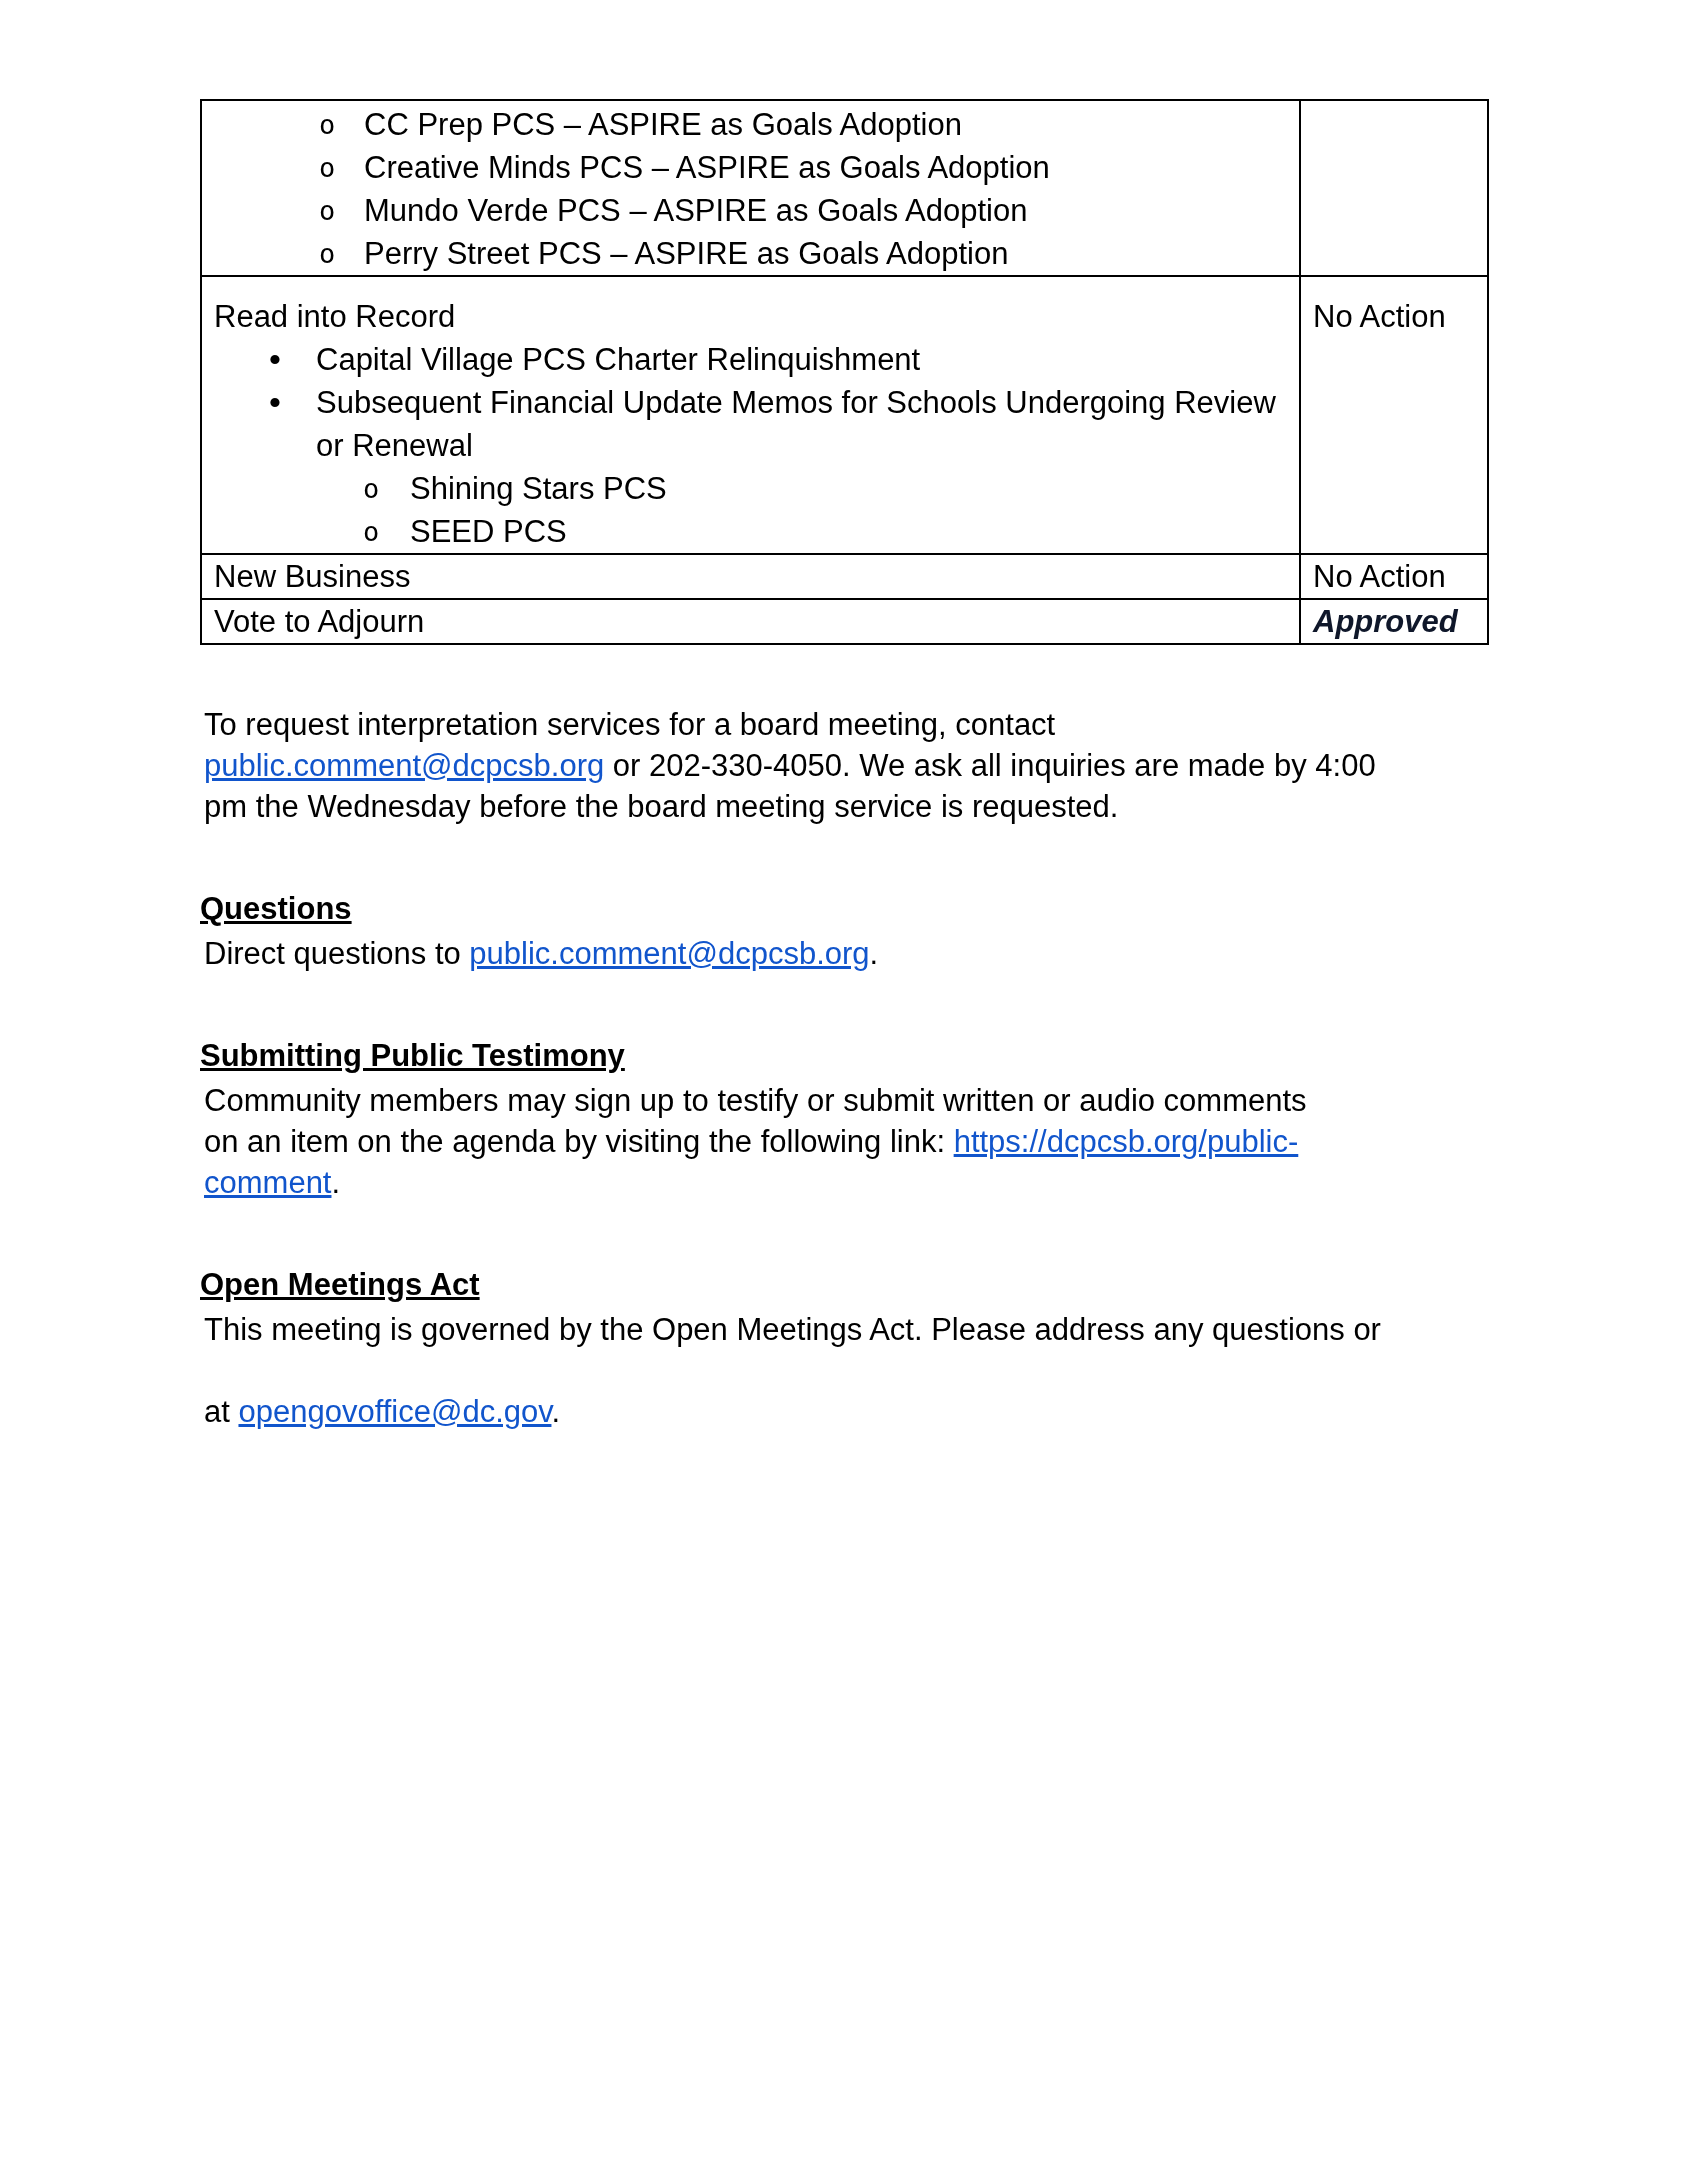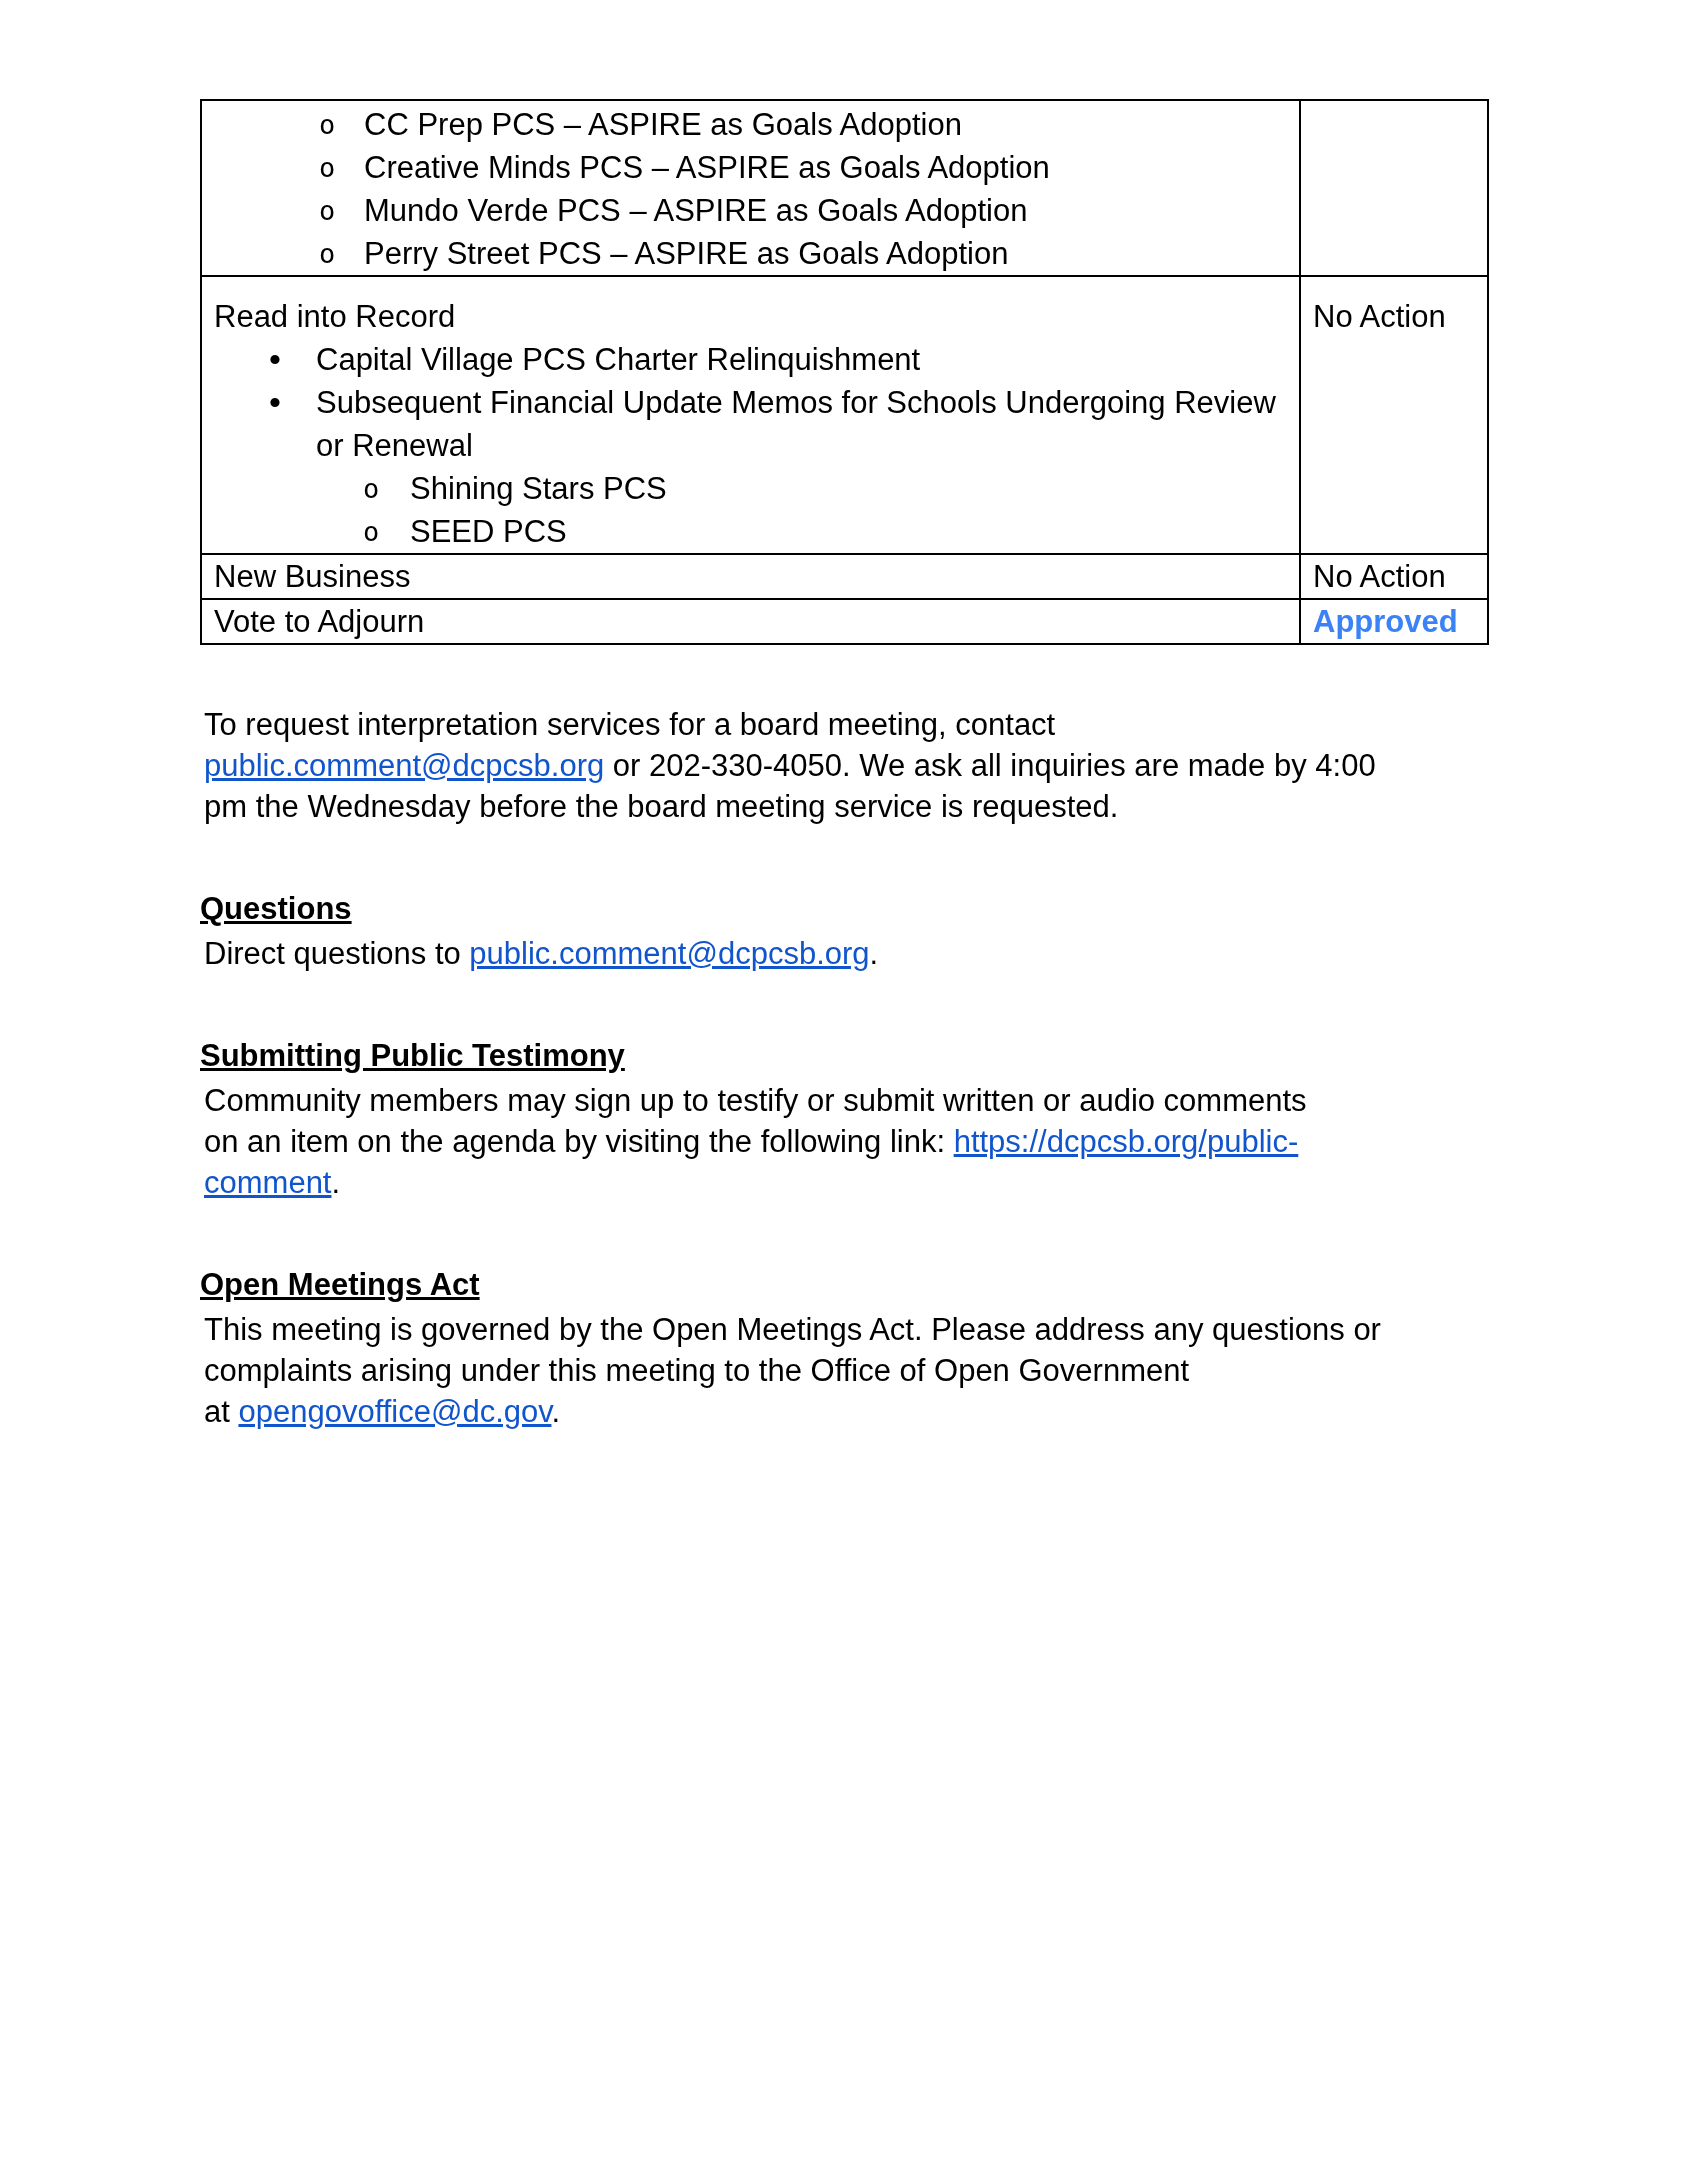--- a/index.html
+++ b/index.html
@@ -41,22 +41,23 @@
   tr.r-cont td   { height: 167px; padding-top: 2px; }
   tr.r-record td { height: 258px; padding-top: 18px; }
   tr.r-line td   { height: 42px; vertical-align: middle; }
 
   td.action {
     vertical-align: middle;
     padding-left: 16px;
     padding-right: 4px;
   }
   .approved {
-    color: #3b82f6;
+    color: #0f172a;
     font-weight: bold;
+    font-style: italic;
   }
 
   ul.lst { margin: 0; padding: 0; list-style: none; }
   ul.lst li { position: relative; }
   .mk { position: absolute; top: 0; }
 
   
   .lst-cont li { padding-left: 150px; }
   .lst-cont .mk { left: 105px; }
 
@@ -172,20 +173,20 @@
         <span>Community members may sign up to testify or submit written or audio comments</span><br>
         <span>on an item on the agenda by visiting the following link: </span><a class="lnk" href="#">https://dcpcsb.org/public-</a><br>
         <a class="lnk" href="#">comment</a><span>.</span>
       </p>
     </section>
 
     <section>
       <h3 class="hd">Open Meetings Act</h3>
       <p class="body">
         <span>This meeting is governed by the Open Meetings Act. Please address any questions or</span><br>
-        <span>complaints arising under this meeting to the Office of Open Government</span><br>
+        <br>
         <span>at </span><a class="lnk" href="#">opengovoffice@dc.gov</a><span>.</span>
       </p>
     </section>
 
   </div>
 </div>
 
 
 </body></html>

